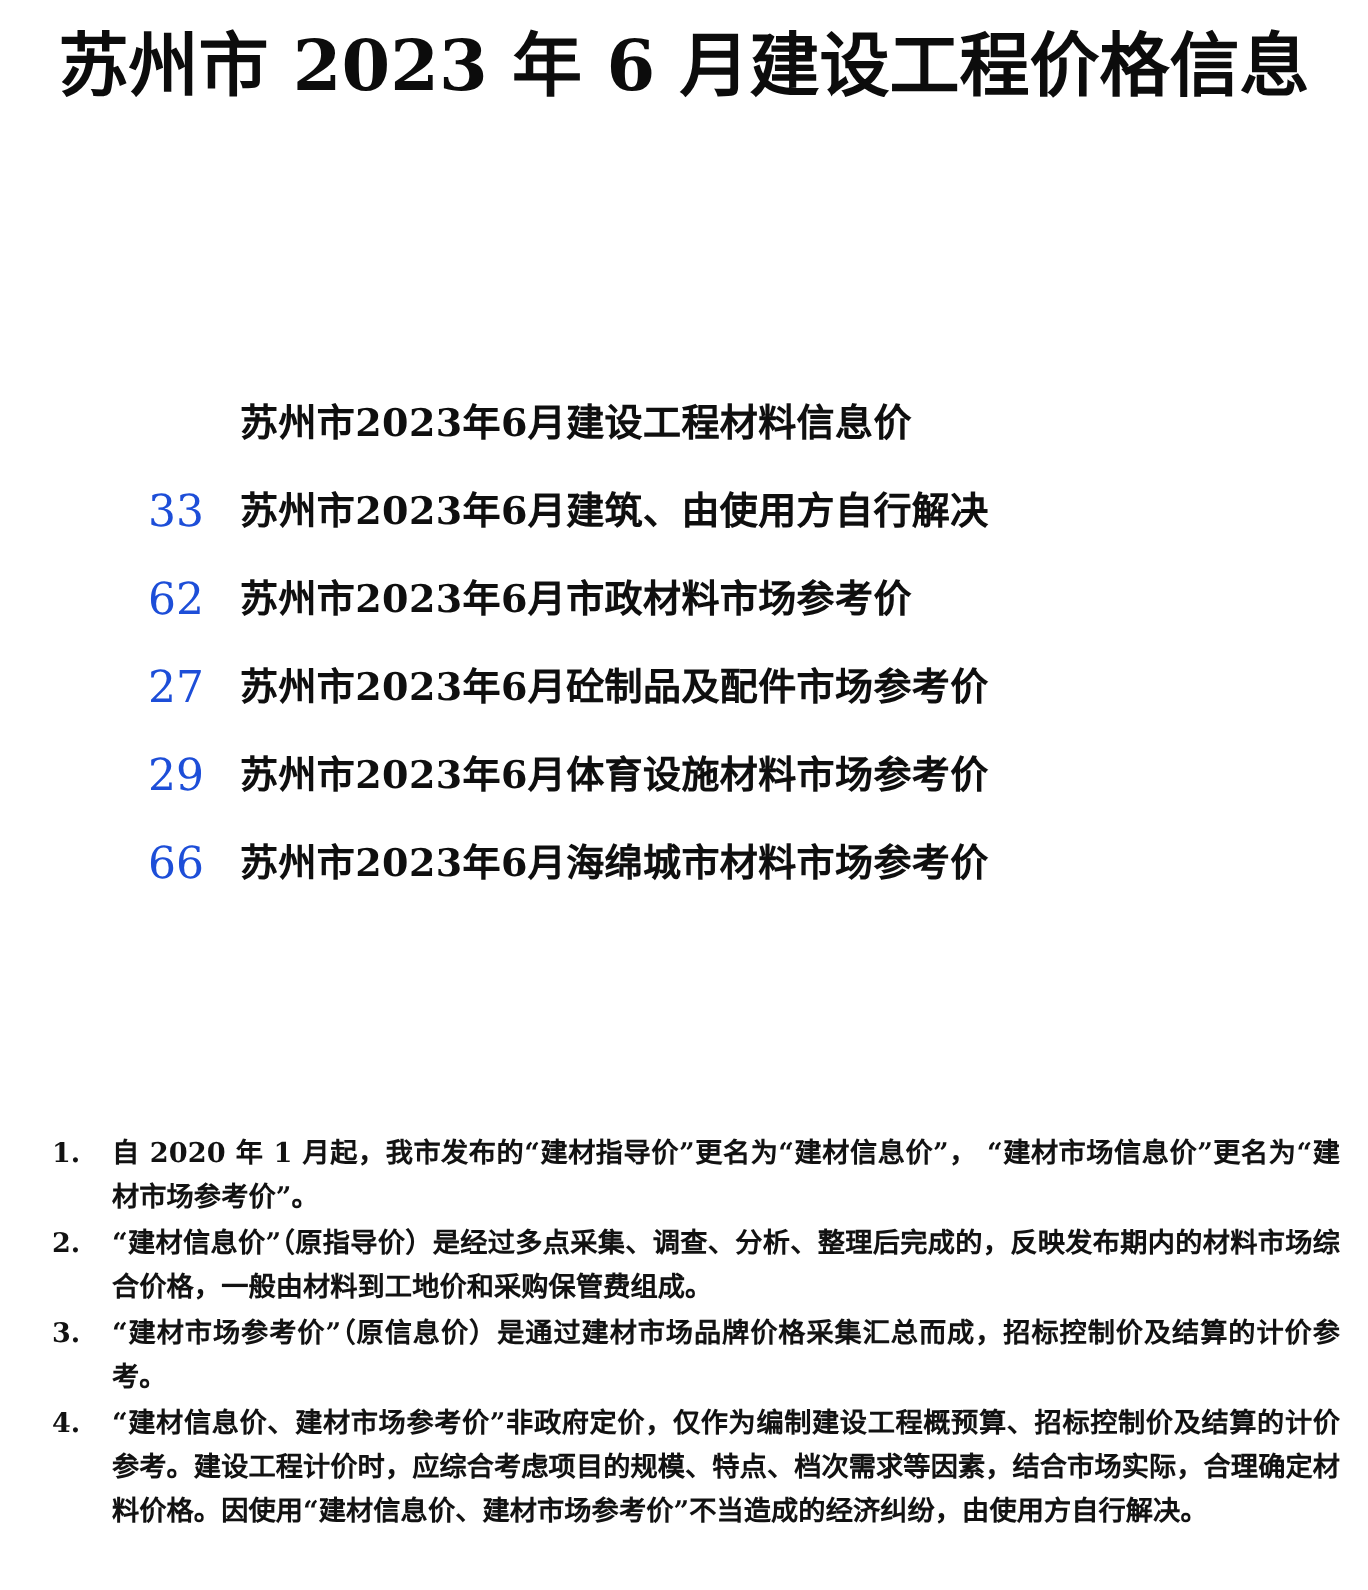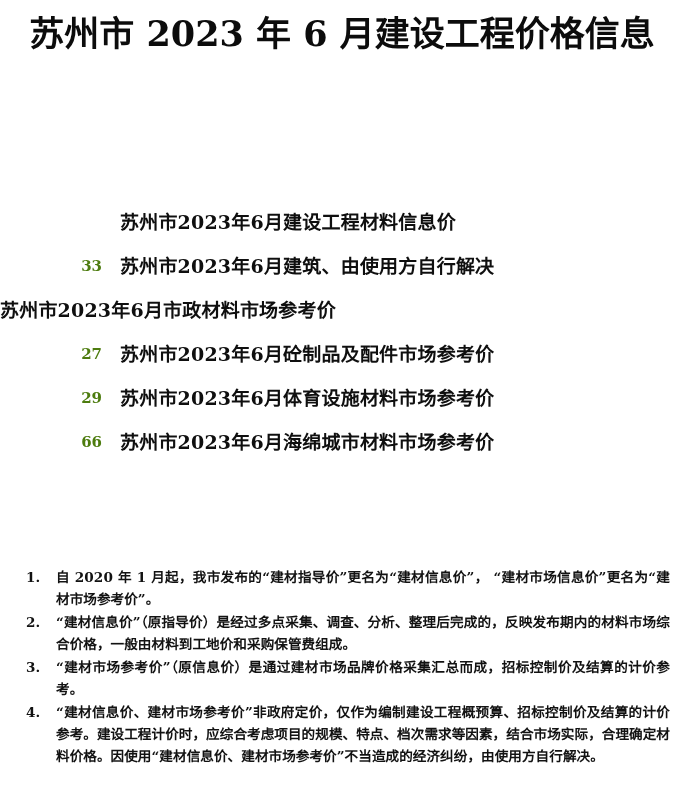--- a/index.html
+++ b/index.html
@@ -42,33 +42,33 @@
 
   
   .toc {
     position: absolute;
     top: 200px;
     left: 0;
     width: 684px;
   }
   .toc-row {
     display: flex;
-    align-items: center;
+    align-items: flex-start;
     height: 44px;
   }
   .toc-page {
     width: 120px;
     flex: 0 0 120px;
     text-align: right;
     padding-right: 18px;
     box-sizing: border-box;
     font-family: "DejaVu Serif", "Liberation Serif", serif;
-    font-weight: 700;
-    font-size: 15px;
-    color: #4d7c0f;
+    font-weight: 400;
+    font-size: 22px;
+    color: #1d4ed8;
   }
   .toc-title {
     flex: 1 1 auto;
     font-family: "DejaVu Serif", "Liberation Serif", serif;
     font-weight: 700;
     font-size: 19px;
     line-height: 24px;
     color: #0f0f0f;
     white-space: nowrap;
     letter-spacing: 0.2px;
@@ -121,20 +121,21 @@
       <div class="toc-title">苏州市2023年6月建设工程材料信息价</div>
     </div>
 
     <div class="toc-row">
       <div class="toc-page">33</div>
       <div class="toc-title">苏州市2023年6月建筑、由使用方自行解决</div>
     </div>
 
 
     <div class="toc-row">
+      <div class="toc-page">62</div>
       <div class="toc-title">苏州市2023年6月市政材料市场参考价</div>
     </div>
 
     <div class="toc-row">
       <div class="toc-page">27</div>
       <div class="toc-title">苏州市2023年6月砼制品及配件市场参考价</div>
     </div>
 
     <div class="toc-row">
       <div class="toc-page">29</div>

